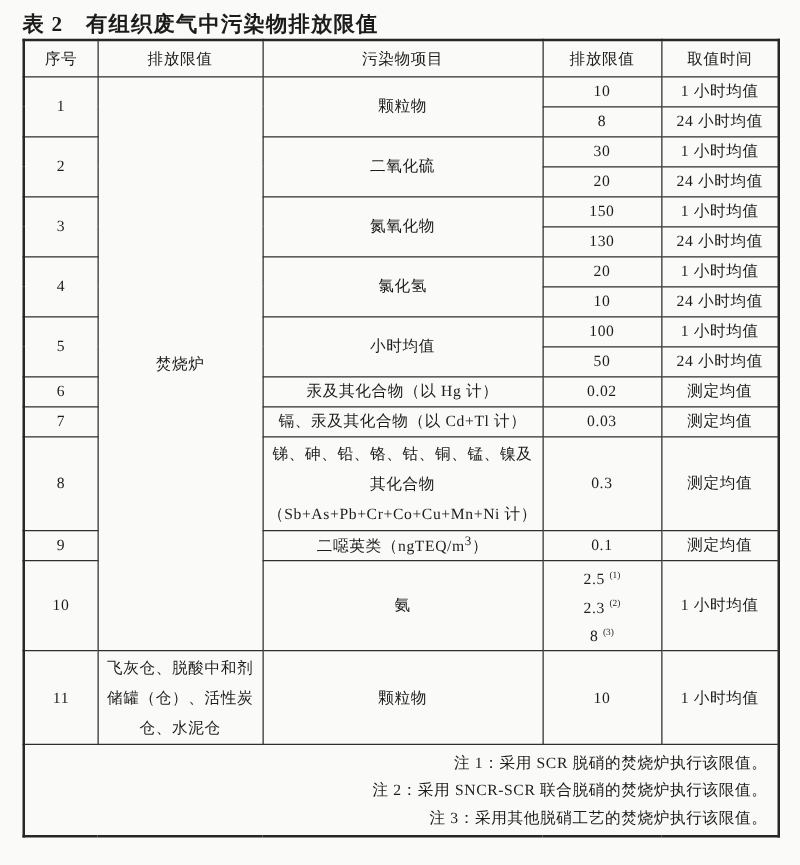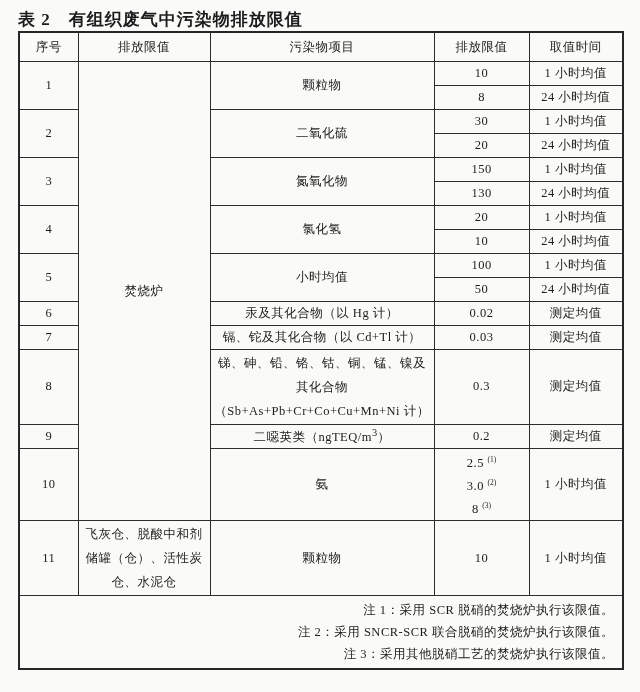--- a/index.html
+++ b/index.html
@@ -142,49 +142,49 @@
 
     <tr class="h-sub">
       <td>6</td>
       <td>汞及其化合物（以 Hg 计）</td>
       <td>0.02</td>
       <td>测定均值</td>
     </tr>
 
     <tr class="h-sub">
       <td>7</td>
-      <td>镉、铊及其化合物（以 Cd+Tl 计）</td>
+      <td>镉、汞及其化合物（以 Cd+Tl 计）</td>
       <td>0.03</td>
       <td>测定均值</td>
     </tr>
 
     <tr class="h-r8">
       <td>8</td>
       <td class="mline">
         <div>锑、砷、铅、铬、钴、铜、锰、镍及</div>
         <div>其化合物</div>
         <div>（Sb+As+Pb+Cr+Co+Cu+Mn+Ni 计）</div>
       </td>
       <td>0.3</td>
       <td>测定均值</td>
     </tr>
 
     <tr class="h-sub">
       <td>9</td>
       <td><span>二噁英类（ngTEQ/m</span><sup>3</sup><span>）</span></td>
-      <td>0.2</td>
+      <td>0.1</td>
       <td>测定均值</td>
     </tr>
 
     <tr class="h-r10">
       <td>10</td>
       <td>氨</td>
       <td class="limit-stack">
         <div><span>2.5</span> <sup class="ref">(1)</sup></div>
-        <div><span>3.0</span> <sup class="ref">(2)</sup></div>
+        <div><span>2.3</span> <sup class="ref">(2)</sup></div>
         <div><span>8</span> <sup class="ref">(3)</sup></div>
       </td>
       <td>1 小时均值</td>
     </tr>
 
     <tr class="h-r11">
       <td>11</td>
       <td class="mline">
         <div>飞灰仓、脱酸中和剂</div>
         <div>储罐（仓）、活性炭</div>

